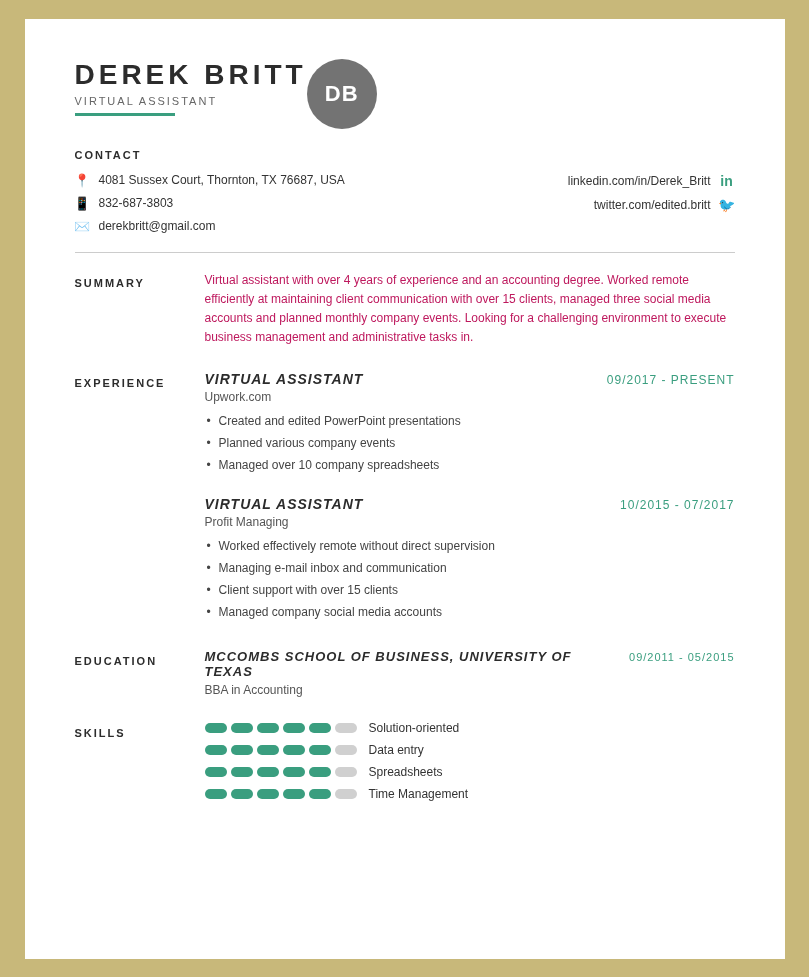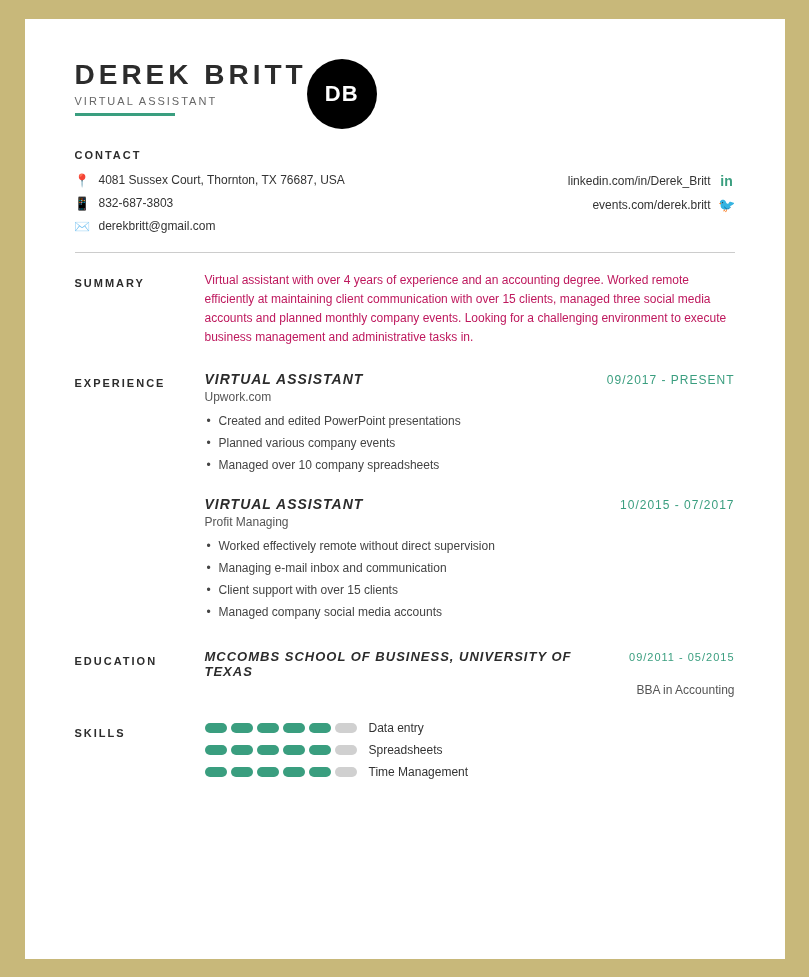--- a/index.html
+++ b/index.html
@@ -43,21 +43,21 @@
     .title-underline {
       width: 100px;
       height: 3px;
       background: #3a9e7f;
       margin-top: 6px;
     }
     .avatar {
       width: 70px;
       height: 70px;
       border-radius: 50%;
-      background: #000000;
+      background: #737373;
       display: flex;
       align-items: center;
       justify-content: center;
       color: white;
       font-size: 22px;
       font-weight: bold;
       letter-spacing: 1px;
     }
     
     .section-label {
@@ -188,21 +188,20 @@
     .edu-header {
       display: flex;
       justify-content: space-between;
       align-items: baseline;
       gap: 10px;
     }
     .edu-degree {
       font-size: 12px;
       color: #555;
       margin-top: 4px;
-      text-align: right;
     }
     
     .skill-row {
       display: flex;
       align-items: center;
       gap: 8px;
       margin-bottom: 8px;
     }
     .skill-dots {
       display: flex;
@@ -253,21 +252,21 @@
           <span class="contact-icon">✉️</span>
           <span>derekbritt@gmail.com</span>
         </div>
       </div>
       <div class="contact-right">
         <div class="contact-item">
           <span>linkedin.com/in/Derek_Britt</span>
           <span class="contact-icon" style="color:#3a9e7f;font-weight:bold;font-size:14px;">in</span>
         </div>
         <div class="contact-item">
-          <span>events.com/derek.britt</span>
+          <span>twitter.com/edited.britt</span>
           <span class="contact-icon" style="color:#3a9e7f;font-size:14px;">🐦</span>
         </div>
       </div>
     </div>
   </div>
 
   <hr class="divider">
 
   <div class="content-row">
     <div class="row-label">
@@ -326,53 +325,64 @@
       <div class="edu-degree">BBA in Accounting</div>
     </div>
   </div>
 
   <div class="content-row">
     <div class="row-label">
       <span class="section-label">SKILLS</span>
     </div>
     <div class="row-content">
 
-
       <div class="skill-row">
         <div class="skill-dots">
           <div class="skill-dot"></div>
           <div class="skill-dot"></div>
           <div class="skill-dot"></div>
           <div class="skill-dot"></div>
           <div class="skill-dot"></div>
           <div class="skill-dot empty"></div>
         </div>
-        <span class="skill-name">Data entry</span>
+        <span class="skill-name">Solution-oriented</span>
       </div>
 
       <div class="skill-row">
         <div class="skill-dots">
           <div class="skill-dot"></div>
           <div class="skill-dot"></div>
           <div class="skill-dot"></div>
           <div class="skill-dot"></div>
           <div class="skill-dot"></div>
           <div class="skill-dot empty"></div>
         </div>
-        <span class="skill-name">Spreadsheets</span>
+        <span class="skill-name">Data entry</span>
       </div>
 
       <div class="skill-row">
         <div class="skill-dots">
           <div class="skill-dot"></div>
           <div class="skill-dot"></div>
           <div class="skill-dot"></div>
           <div class="skill-dot"></div>
           <div class="skill-dot"></div>
           <div class="skill-dot empty"></div>
         </div>
+        <span class="skill-name">Spreadsheets</span>
+      </div>
+
+      <div class="skill-row">
+        <div class="skill-dots">
+          <div class="skill-dot"></div>
+          <div class="skill-dot"></div>
+          <div class="skill-dot"></div>
+          <div class="skill-dot"></div>
+          <div class="skill-dot"></div>
+          <div class="skill-dot empty"></div>
+        </div>
         <span class="skill-name">Time Management</span>
       </div>
 
     </div>
   </div>
 
 </div>
 
 </body></html>

